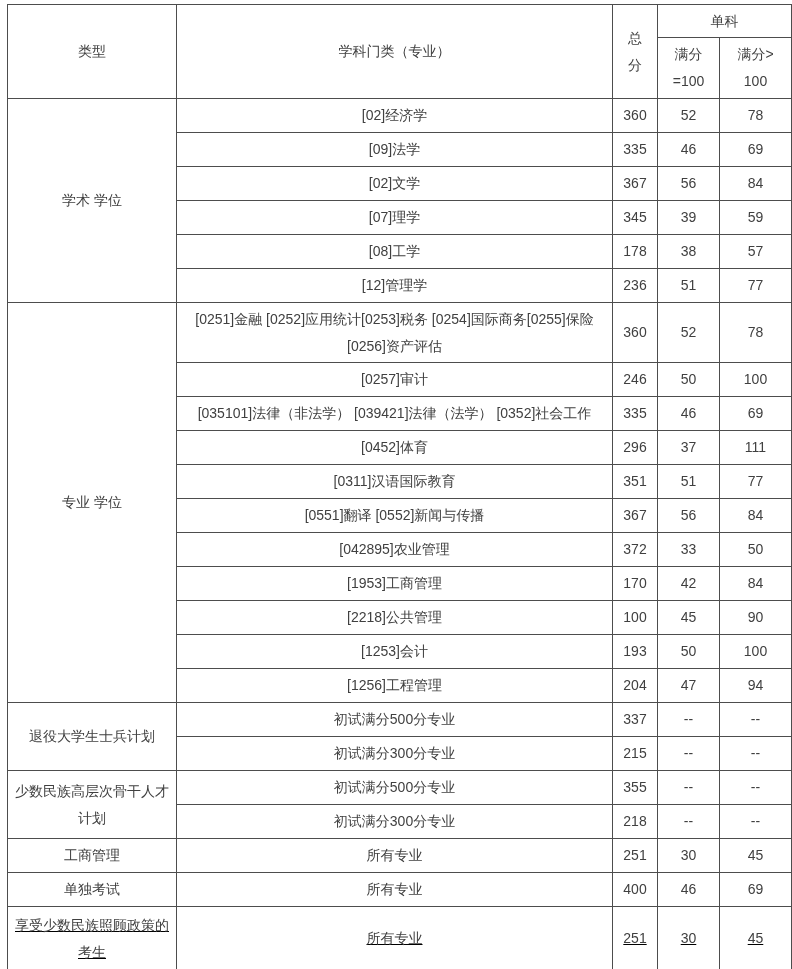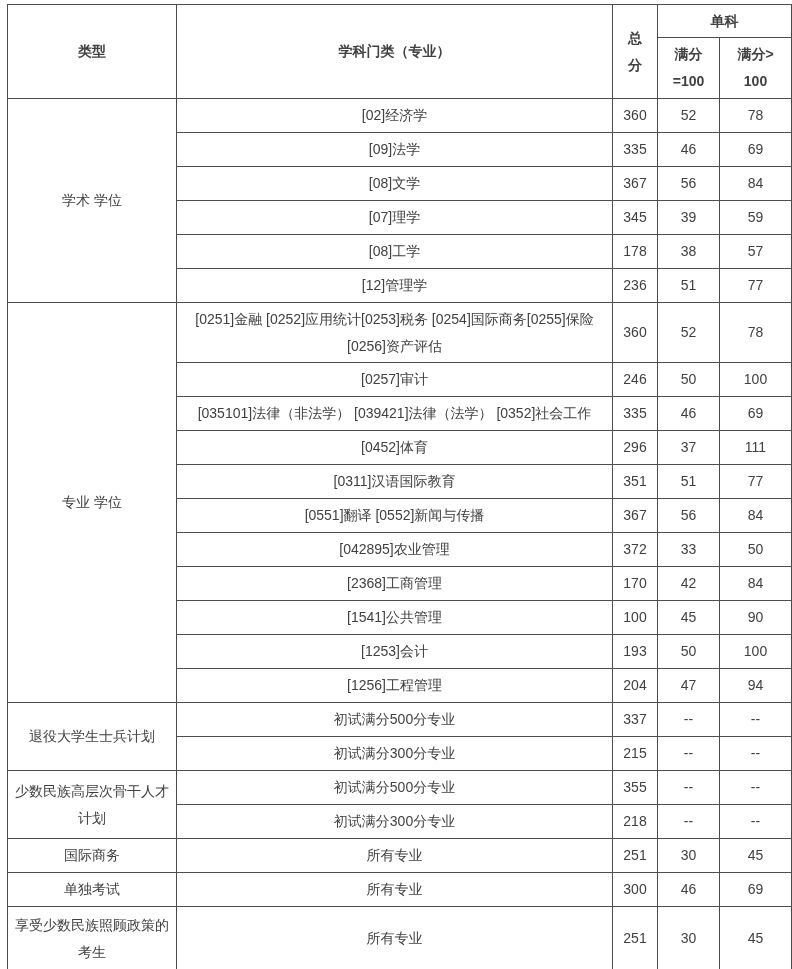--- a/index.html
+++ b/index.html
@@ -35,27 +35,27 @@
     vertical-align: middle;
     color: #404040;
     font-size: 14px;
     line-height: 27px;
     white-space: pre-line;
     padding: 2px 4px;
     font-weight: normal;
     overflow: hidden;
   }
   table.score-table th {
-    font-weight: bold;
+    font-weight: normal;
   }
   tr.hr1 { height: 33px; }
   tr.hr2 { height: 61px; }
   tr.r   { height: 34px; }
   tr.rd  { height: 60px; }
-  tr.rl  { height: 64px; }
+  tr.rl  { height: 64px; text-decoration: underline; }
 </style>
 </head>
 <body>
 
 <div class="page">
   <table class="score-table">
     <colgroup>
       <col class="c-type">
         <col class="c-major">
         <col class="c-total">
@@ -85,21 +85,21 @@
       <td>52</td>
       <td>78</td>
     </tr>
     <tr class="r">
       <td>[09]法学</td>
       <td>335</td>
       <td>46</td>
       <td>69</td>
     </tr>
     <tr class="r">
-      <td>[08]文学</td>
+      <td>[02]文学</td>
       <td>367</td>
       <td>56</td>
       <td>84</td>
     </tr>
     <tr class="r">
       <td>[07]理学</td>
       <td>345</td>
       <td>39</td>
       <td>59</td>
     </tr>
@@ -154,27 +154,27 @@
       <td>56</td>
       <td>84</td>
     </tr>
     <tr class="r">
       <td>[042895]农业管理</td>
       <td>372</td>
       <td>33</td>
       <td>50</td>
     </tr>
     <tr class="r">
-      <td>[2368]工商管理</td>
+      <td>[1953]工商管理</td>
       <td>170</td>
       <td>42</td>
       <td>84</td>
     </tr>
     <tr class="r">
-      <td>[1541]公共管理</td>
+      <td>[2218]公共管理</td>
       <td>100</td>
       <td>45</td>
       <td>90</td>
     </tr>
     <tr class="r">
       <td>[1253]会计</td>
       <td>193</td>
       <td>50</td>
       <td>100</td>
     </tr>
@@ -208,31 +208,31 @@
       <td>--</td>
     </tr>
     <tr class="r">
       <td>初试满分300分专业</td>
       <td>218</td>
       <td>--</td>
       <td>--</td>
     </tr>
 
     <tr class="r">
-      <td>国际商务</td>
+      <td>工商管理</td>
       <td>所有专业</td>
       <td>251</td>
       <td>30</td>
       <td>45</td>
     </tr>
 
     <tr class="r">
       <td>单独考试</td>
       <td>所有专业</td>
-      <td>300</td>
+      <td>400</td>
       <td>46</td>
       <td>69</td>
     </tr>
 
     <tr class="rl">
       <td>享受少数民族照顾政策的
 考生</td>
       <td>所有专业</td>
       <td>251</td>
       <td>30</td>

